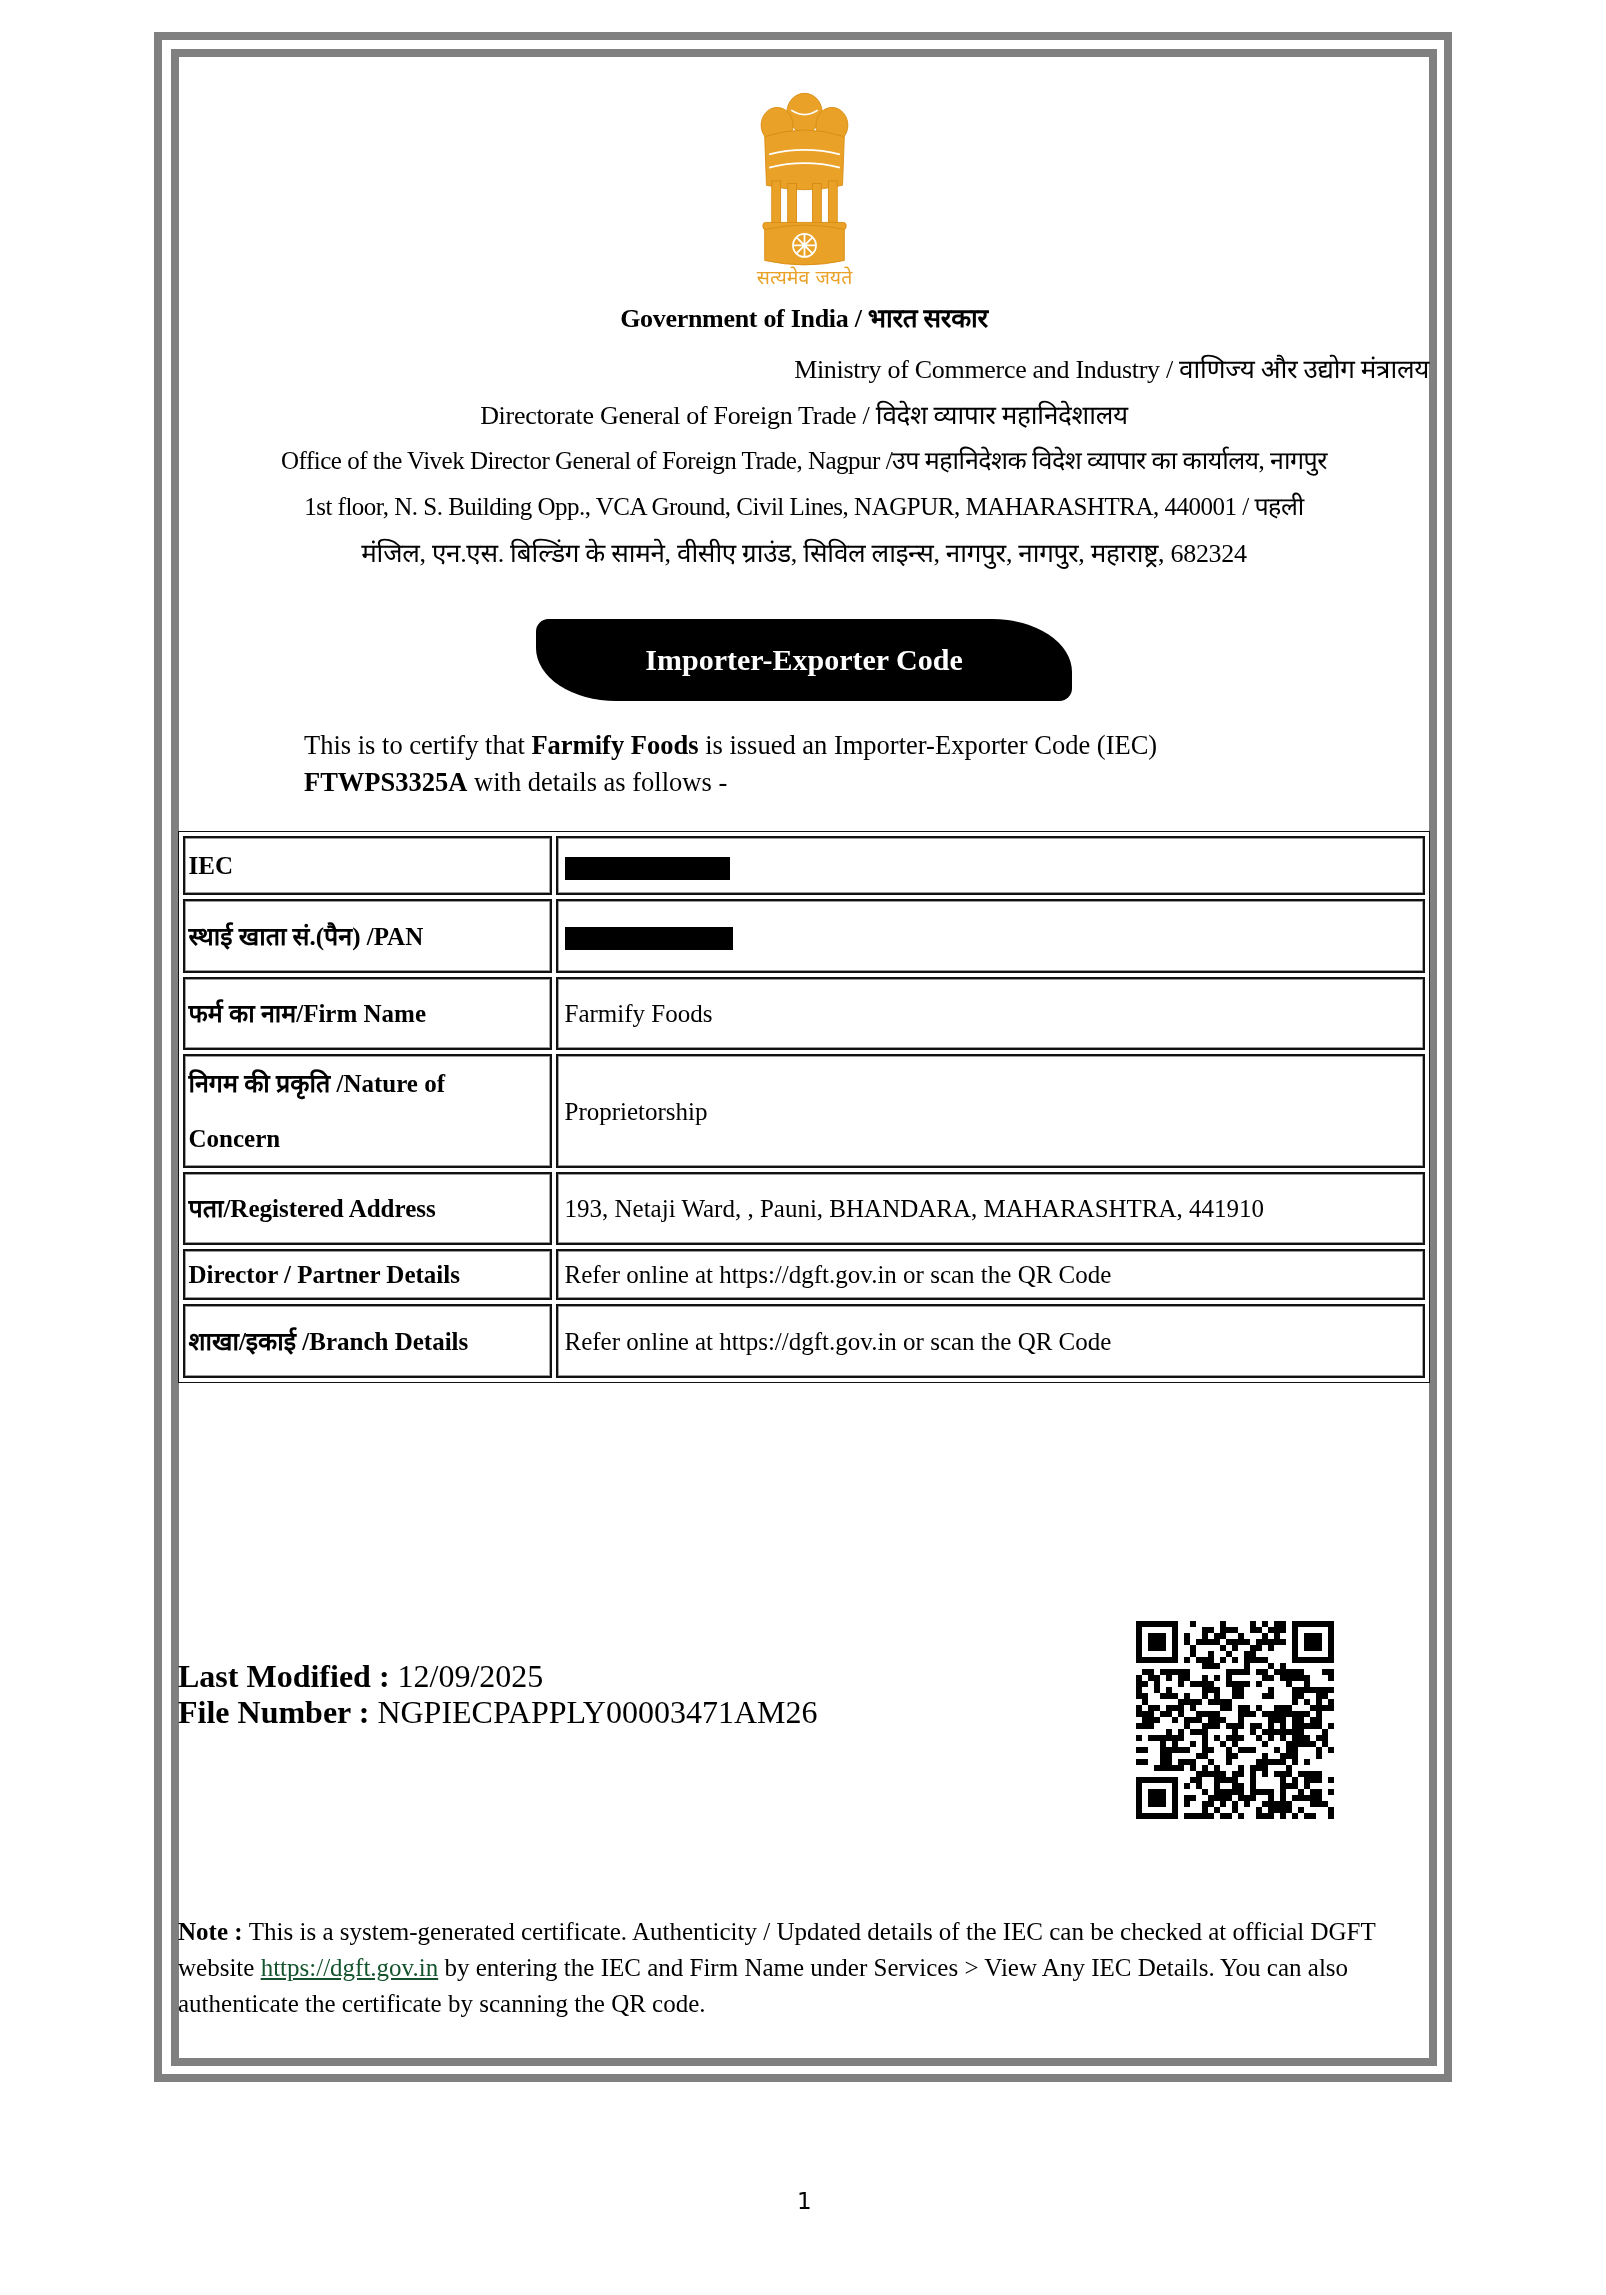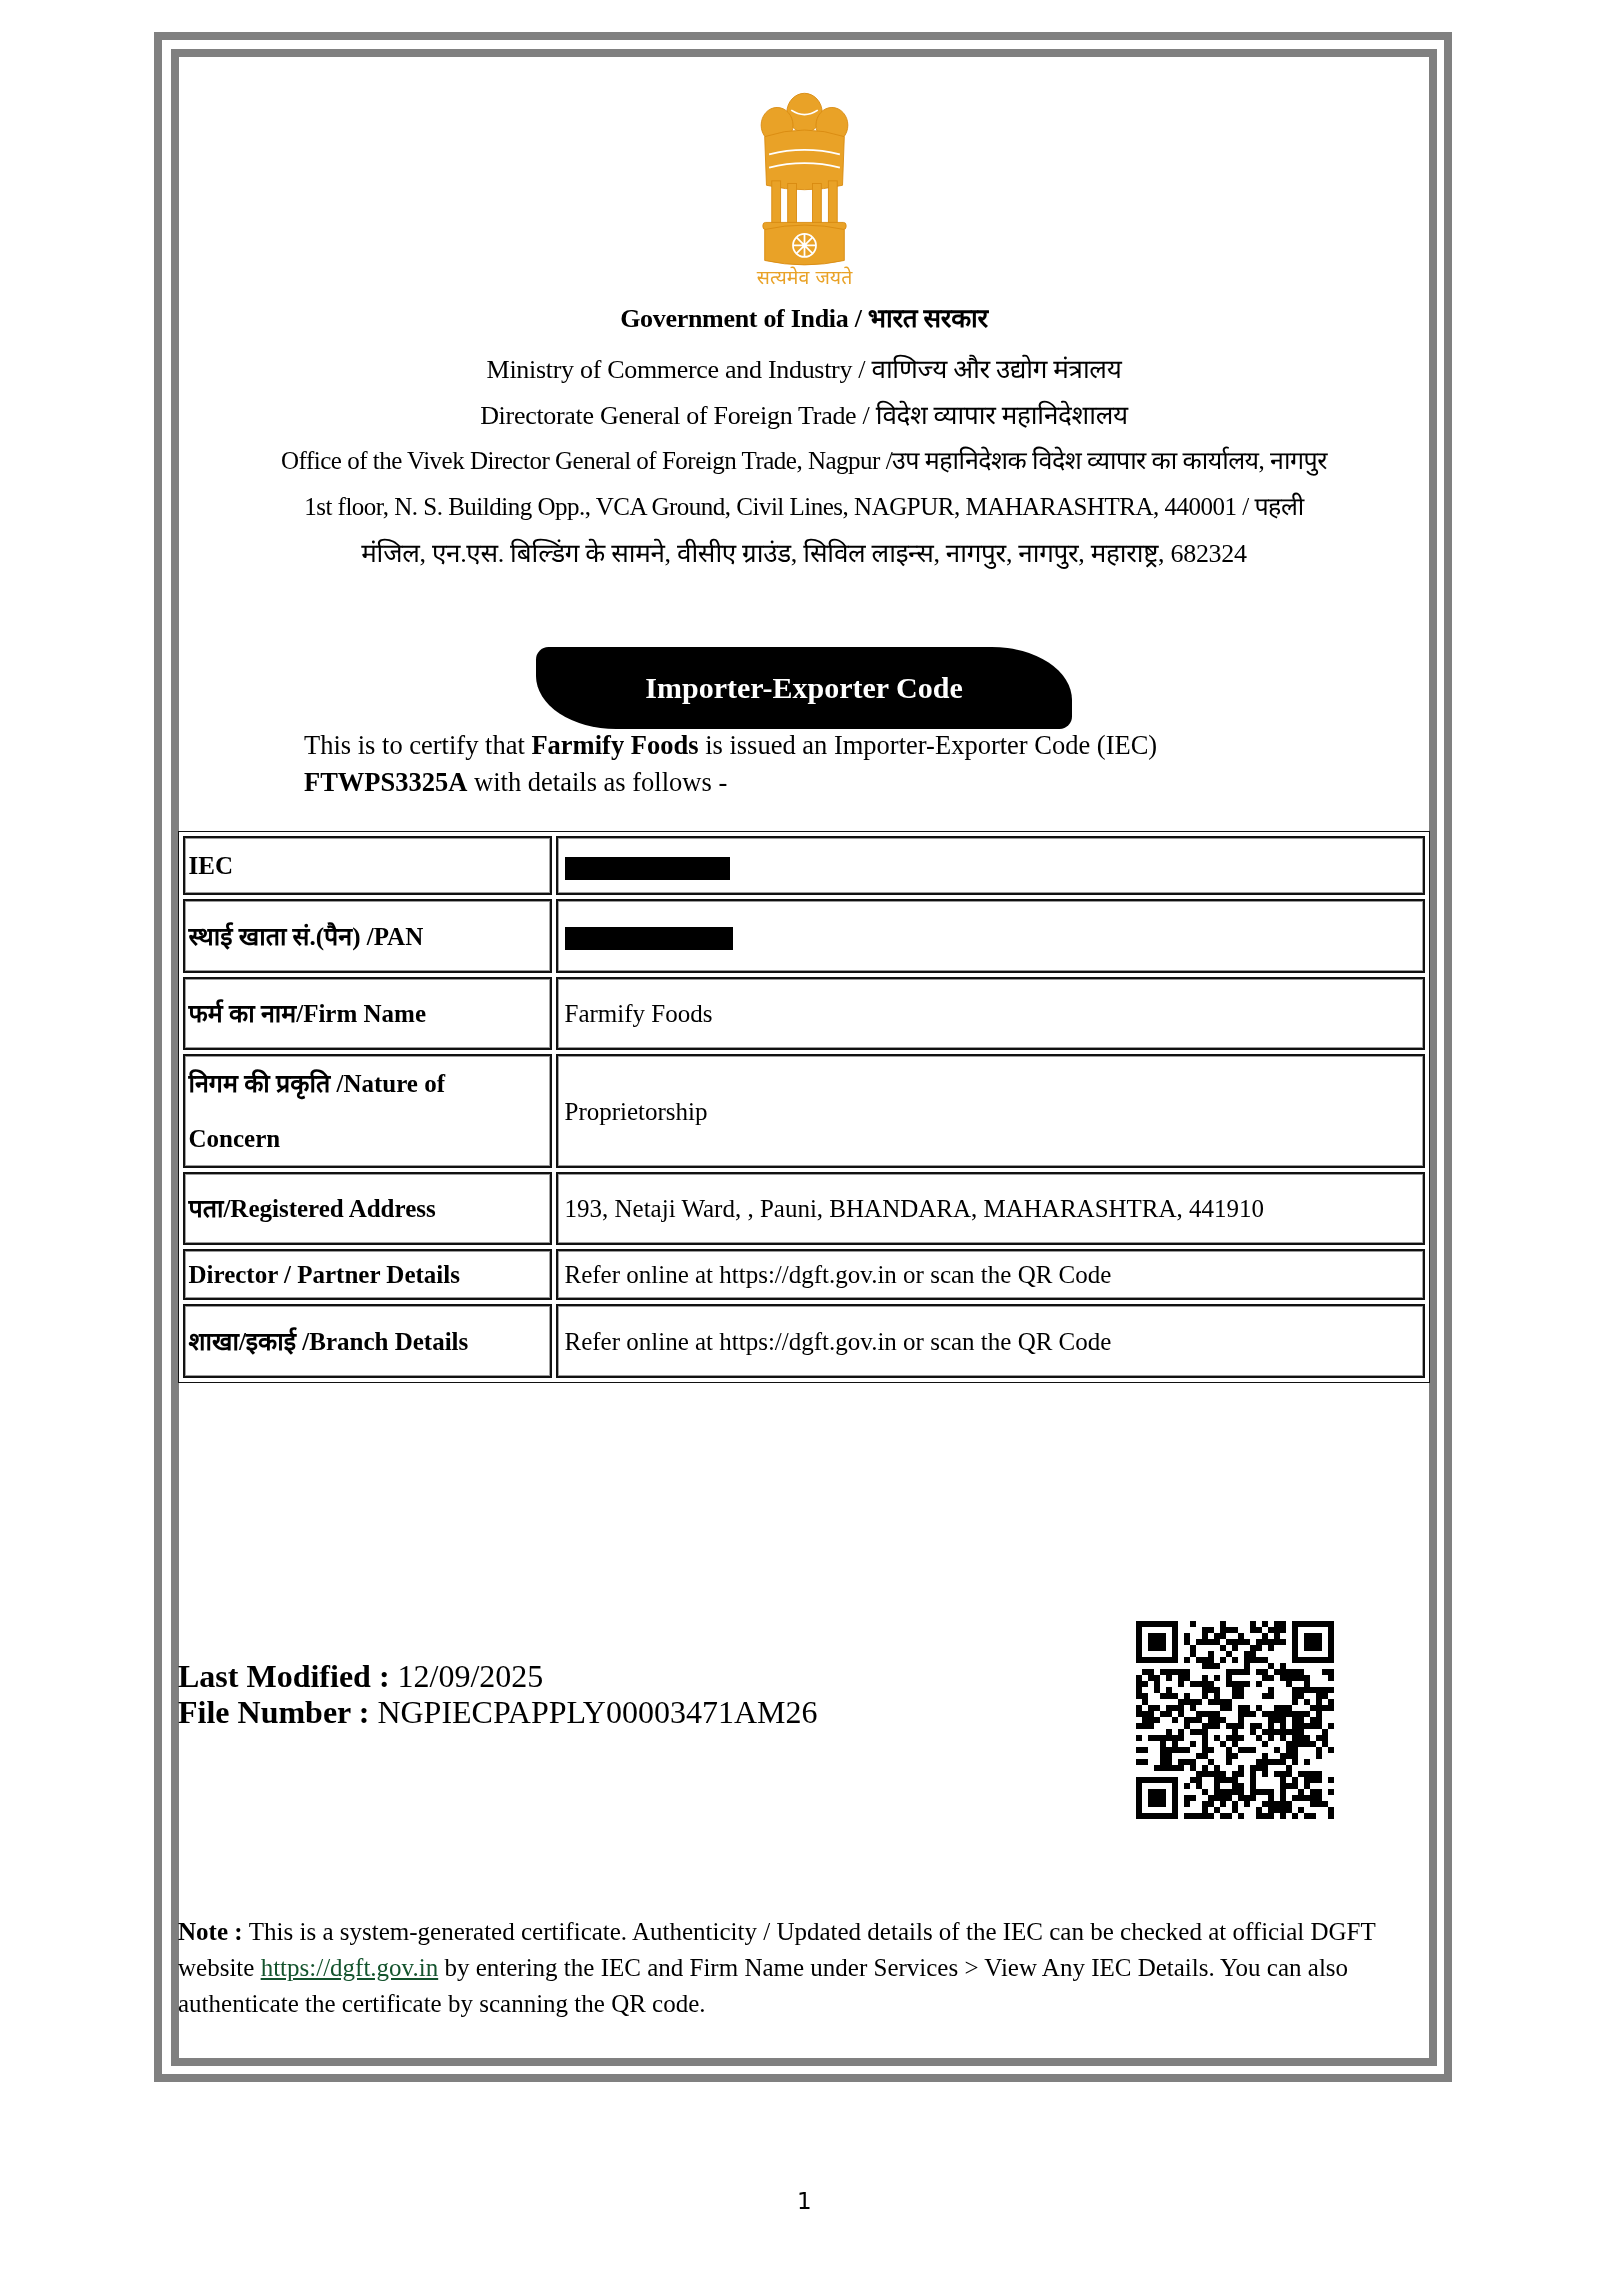--- a/index.html
+++ b/index.html
@@ -8,21 +8,21 @@
   .frame-outer { position:absolute; left:154px; top:32px; width:1298px; height:2050px;
                  border:8.8px solid #808080; box-sizing:border-box; }
   .frame-inner { position:absolute; left:171px; top:49px; width:1266px; height:2017px;
                  border:8.8px solid #808080; box-sizing:border-box; }
   .emblem { position:absolute; left:738px; top:88px; width:133px; height:199px; }
   .hdr { position:absolute; left:179px; width:1250px; text-align:center; font-size:26px;
          white-space:nowrap; letter-spacing:-0.3px; }
   .hdr.bold { font-weight:bold; }
   .banner { position:absolute; left:536px; top:619px; width:536px; height:82px; background:#000;
             border-radius:12.4px 80px 12.4px 80px / 12.4px 53px 12.4px 53px; color:#fff;
-            font-weight:bold; font-size:30px; text-align:center; line-height:82px;margin-top:28px; }
+            font-weight:bold; font-size:30px; text-align:center; line-height:82px; }
   .banner .t { display:inline-block; }
   .certify { position:absolute; left:304px; top:727px; width:990px; font-size:26.5px; line-height:37px; }
   table.details { position:absolute; left:178px; top:831px; width:1252px; border-collapse:separate;
                   border-spacing:4.4px; border:1.8px solid #111; }
   table.details td { border:2.7px solid #111; box-shadow: inset 0 0 0 0.9px #9a9a9a; vertical-align:middle;
                      font-size:25px; padding:0 7px; line-height:55px; }
   table.details td.lbl { width:354px; font-weight:bold; padding-left:3.5px; line-height:55px; }
   table.details td.val { }
   .redact { display:inline-block; background:#000; height:23px; vertical-align:middle; }
   .meta { position:absolute; left:178px; font-size:32px; }
@@ -62,21 +62,21 @@
       <path d="M75 165 L75 191 M62 178 L88 178 M66 169 L84 187 M84 169 L66 187"></path>
       <path d="M60 25 Q75 35 90 25"></path>
       <path d="M35 75 Q75 65 115 75"></path>
       <path d="M35 90 Q75 80 115 90"></path>
     </g>
     <text x="75" y="222" text-anchor="middle" font-family="DejaVu Sans, sans-serif" font-size="22" fill="#E9A227">सत्यमेव जयते</text>
   </svg>
 </div>
 
 <div class="hdr bold" style="top:299px;">Government of India / भारत सरकार</div>
-<div class="hdr" style="top:350px;">Ministry of Commerce and Industry / वाणिज्य और उद्योग मंत्रालय</div>
+<div class="hdr" style="top:350px;text-align:right;">Ministry of Commerce and Industry / वाणिज्य और उद्योग मंत्रालय</div>
 <div class="hdr" style="top:396px;">Directorate General of Foreign Trade / विदेश व्यापार महानिदेशालय</div>
 <div class="hdr" style="top:442px; font-size:25px; letter-spacing:-0.5px;">Office of the Vivek Director General of Foreign Trade, Nagpur /उप महानिदेशक विदेश व्यापार का कार्यालय, नागपुर</div>
 <div class="hdr" style="top:488px; font-size:25px; letter-spacing:-0.5px;">1st floor, N. S. Building Opp., VCA Ground, Civil Lines, NAGPUR, MAHARASHTRA, 440001  / पहली</div>
 <div class="hdr" style="top:534px;">मंजिल, एन.एस. बिल्डिंग के सामने, वीसीए ग्राउंड, सिविल लाइन्स, नागपुर, नागपुर, महाराष्ट्र, 682324</div>
 
 <div class="banner">
   <span class="t">Importer-Exporter Code</span>
 </div>
 
 <div class="certify">

